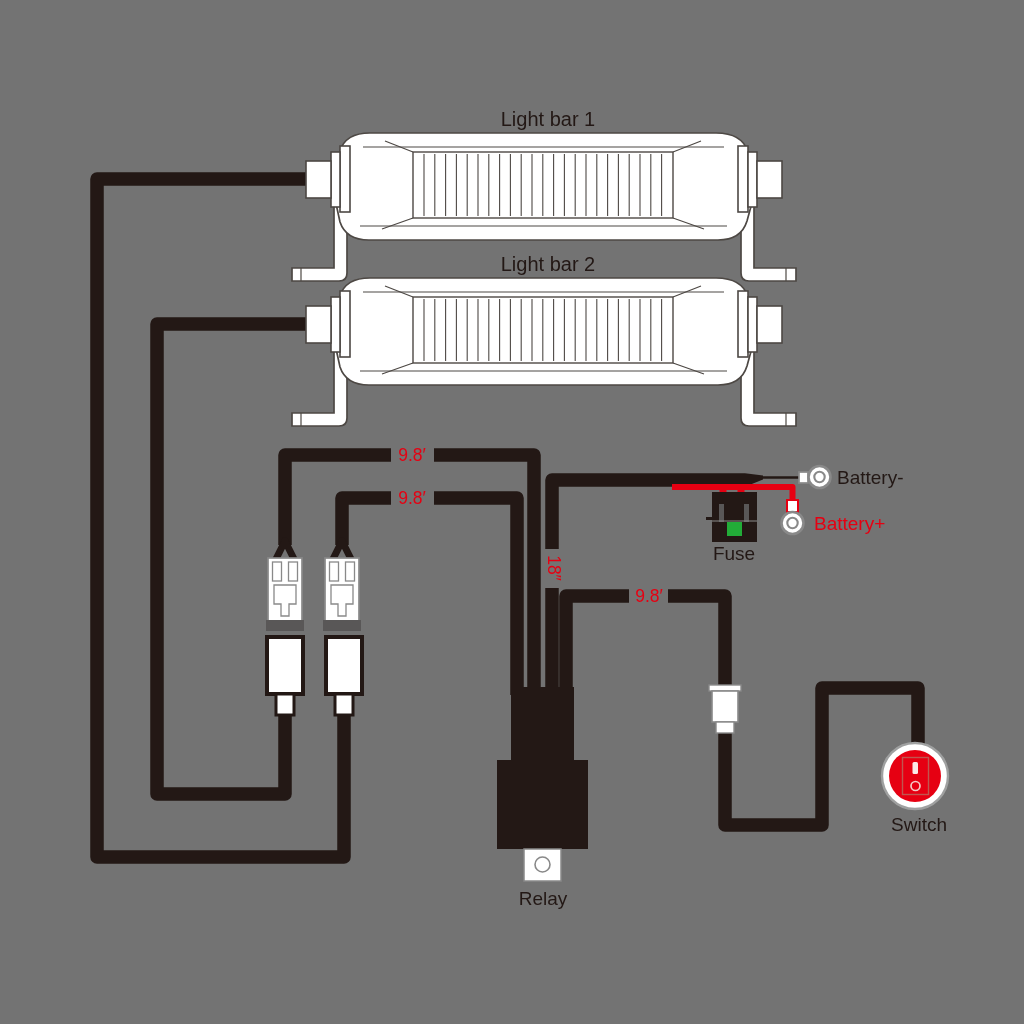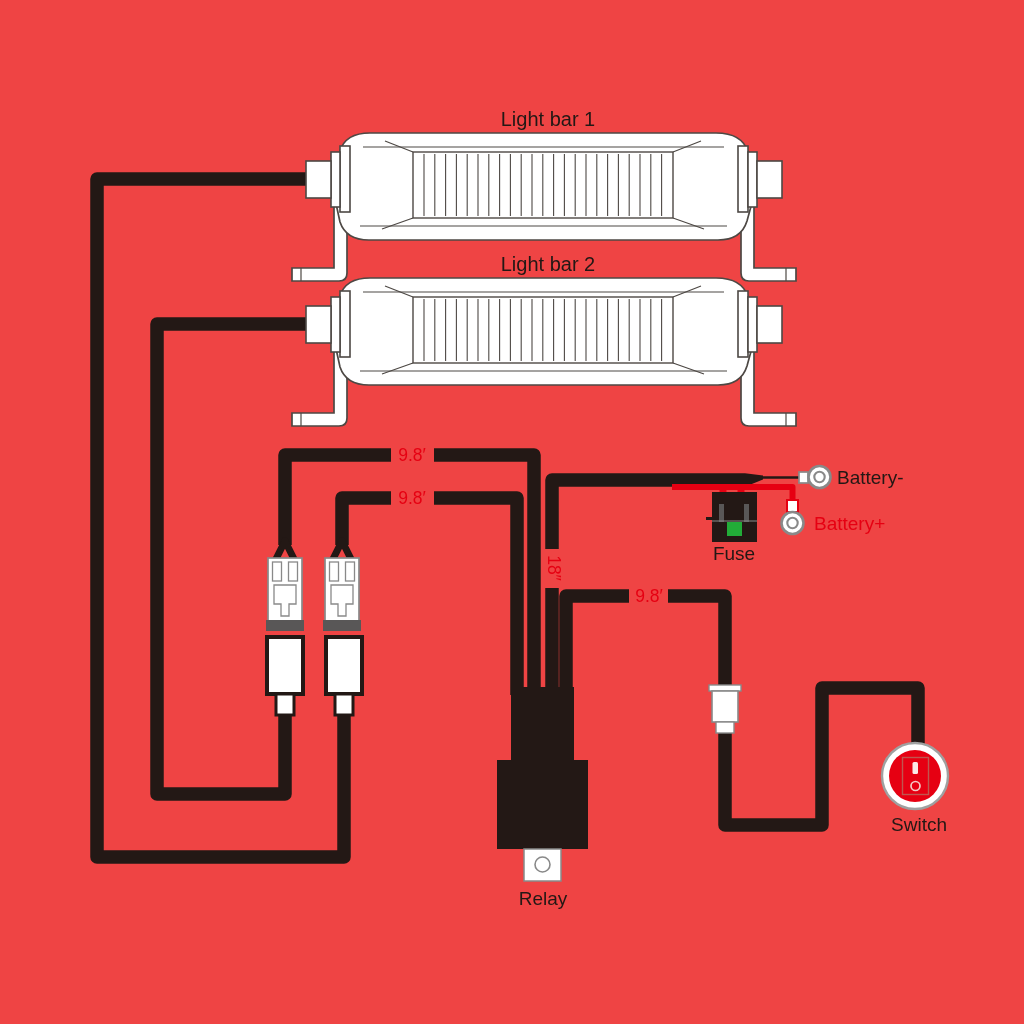--- a/index.html
+++ b/index.html
@@ -1,16 +1,16 @@
 <!DOCTYPE html>
 <html><head>
 <meta charset="utf-8">
 <style>
   html,body{margin:0;padding:0;background:#ffffff;}
-  #stage{position:relative;width:1024px;height:1024px;background:#ef4444;overflow:hidden;
+  #stage{position:relative;width:1024px;height:1024px;background:#737373;overflow:hidden;
          font-family:"Liberation Sans", sans-serif;}
   svg{position:absolute;left:0;top:0;}
   .wire{stroke:#231815;stroke-width:13.5;fill:none;stroke-linejoin:round;stroke-linecap:butt;}
   .wire-thin{stroke:#231815;stroke-width:2.6;fill:none;}
   .fork{stroke:#231815;stroke-width:7;fill:none;stroke-linecap:round;}
   .redwire{stroke:#e60012;stroke-width:6;fill:none;stroke-linejoin:round;}
   .redwire7{stroke:#e60012;stroke-width:7;fill:none;}
   .bodyline{fill:#ffffff;stroke:#4d4844;stroke-width:1.7;}
   .thinline{fill:none;stroke:#4d4844;stroke-width:1.2;}
   .hw{fill:#ffffff;stroke:#4d4844;stroke-width:1.6;}

